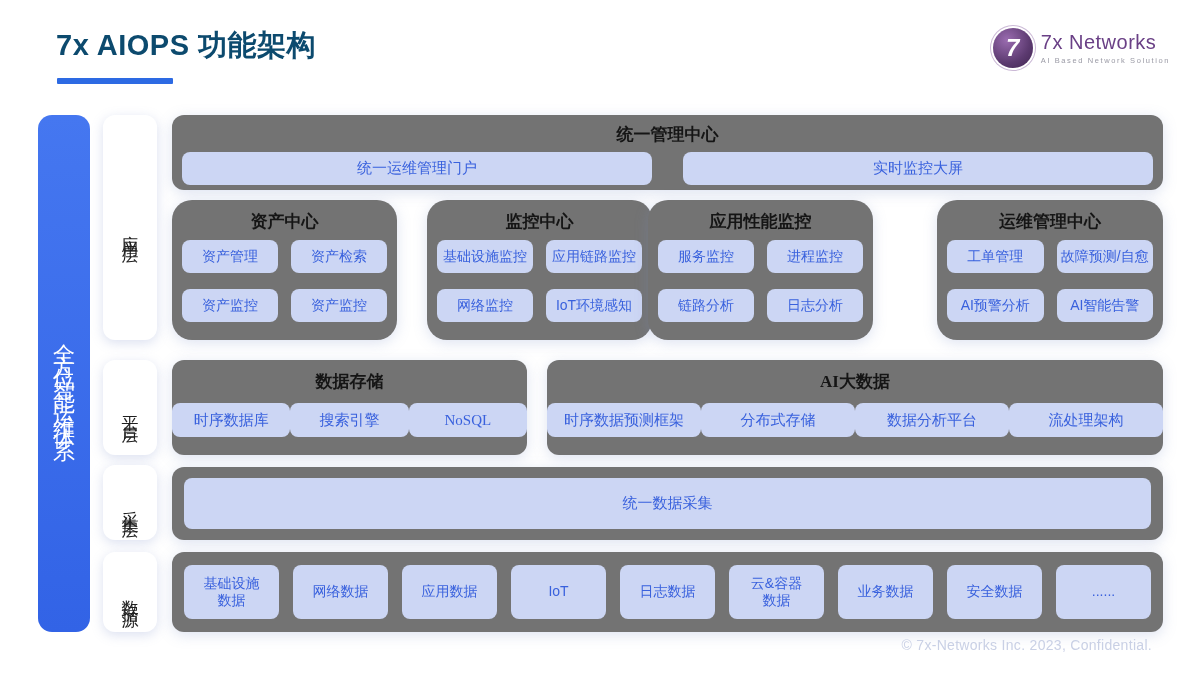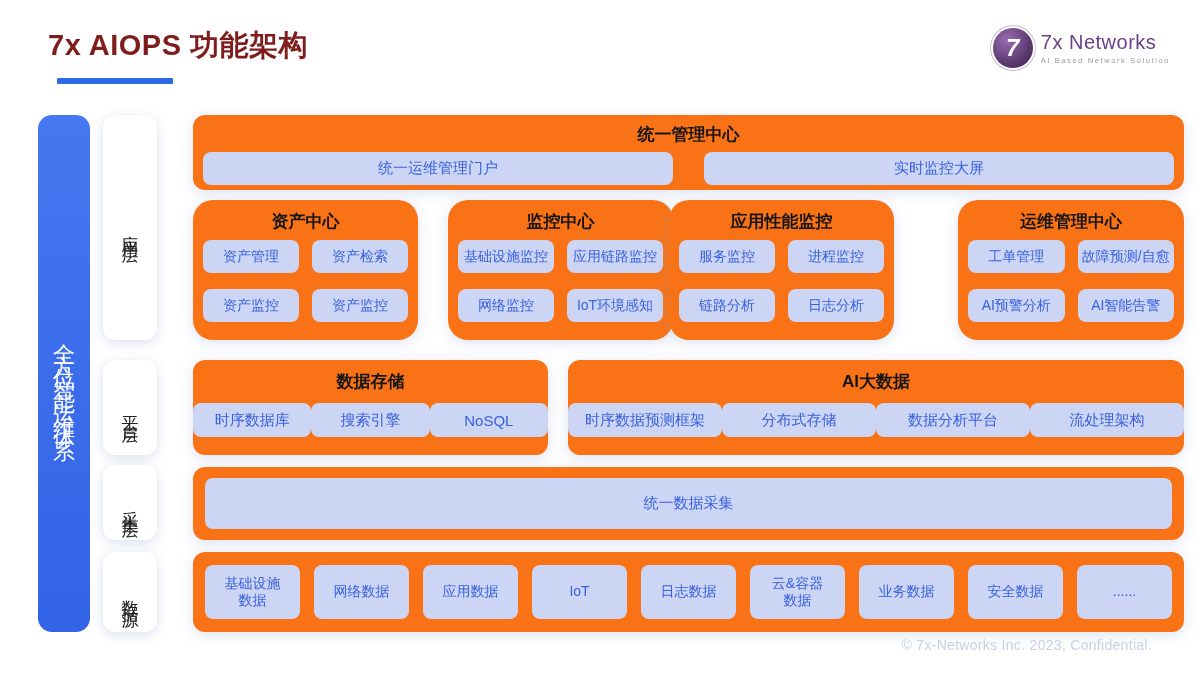--- a/index.html
+++ b/index.html
@@ -4,22 +4,22 @@
 <style>
   html,body{margin:0;padding:0;}
   body{
     width:1200px;height:675px;position:relative;overflow:hidden;
     background:#ffffff;
     font-family:"Liberation Sans","DejaVu Sans",sans-serif;
     color:#1a1a1a;
   }
   
   .page-title{
-    position:absolute;left:48px;top:26px;
-    font-size:29px;font-weight:bold;color:#7f1d1d;letter-spacing:.5px;
+    position:absolute;left:56px;top:26px;
+    font-size:29px;font-weight:bold;color:#0c4a6e;letter-spacing:.5px;
   }
   .title-underline{
     position:absolute;left:57px;top:78px;width:116px;height:6px;
     background:#2d6ae3;border-radius:1px;
   }
   .brand{
     position:absolute;right:30px;top:28px;
     display:flex;align-items:center;gap:8px;
   }
   .brand-mark{
@@ -49,45 +49,44 @@
     display:flex;align-items:center;justify-content:center;
     writing-mode:vertical-rl;text-orientation:upright;
     font-size:17px;letter-spacing:6px;text-indent:6px;color:#1f1f1f;
   }
   .layer-app{top:115px;height:225px;}
   .layer-platform{top:360px;height:95px;}
   .layer-collect{top:465px;height:75px;}
   .layer-source{top:552px;height:80px;}
   
   .card{
-    position:absolute;background:#f97316;border-radius:12px;
+    position:absolute;background:#737373;border-radius:12px;
     box-shadow:0 3px 14px rgba(125,145,200,.25);
     box-sizing:border-box;
-    margin-left:21px;
   }
   .card-title{
     text-align:center;font-size:17px;font-weight:600;color:#151515;
   }
   .pill{
     background:#ccd6f4;color:#3961dd;border-radius:8px;
     display:flex;align-items:center;justify-content:center;
     font-size:15px;box-sizing:border-box;text-align:center;
   }
   
   .card-mgmt{left:172px;top:115px;width:991px;height:75px;padding:8px 10px;}
   .mgmt-pills{display:flex;gap:31px;margin-top:6px;}
   .mgmt-pills .pill{flex:1;height:33px;}
   
   .card-sec{top:200px;height:140px;width:225px;padding:10px;border-radius:20px;}
   .sec-grid{
     display:grid;grid-template-columns:1fr 1fr;gap:16px 13px;margin-top:7px;
   }
   .sec-grid .pill{height:33px;font-size:14px;}
   
-  .card-plat{top:360px;height:95px;padding:10px 0;}
+  .card-plat{top:360px;height:95px;padding:10px 0;font-family:Liberation Serif, serif;}
   .plat-grid{display:grid;margin-top:10px;}
   .plat-grid .pill{height:34px;}
   .grid3{grid-template-columns:repeat(3,1fr);}
   .grid4{grid-template-columns:repeat(4,1fr);}
   
   .card-collect{left:172px;top:467px;width:991px;height:73px;padding:11px 12px;}
   .card-collect .pill{height:51px;}
   
   .card-sources{left:172px;top:552px;width:991px;height:80px;padding:13px 12px;display:flex;gap:14px;}
   .card-sources .pill{flex:1;height:54px;font-size:14px;line-height:1.25;white-space:pre-line;}

